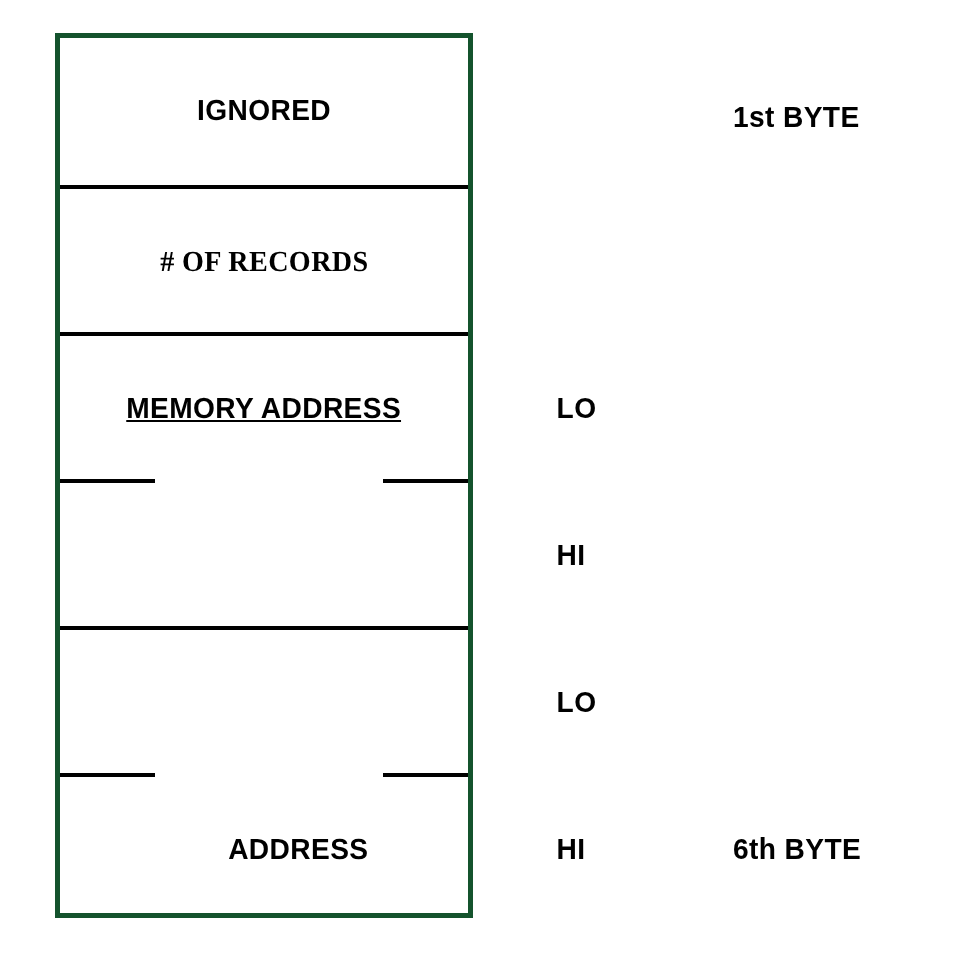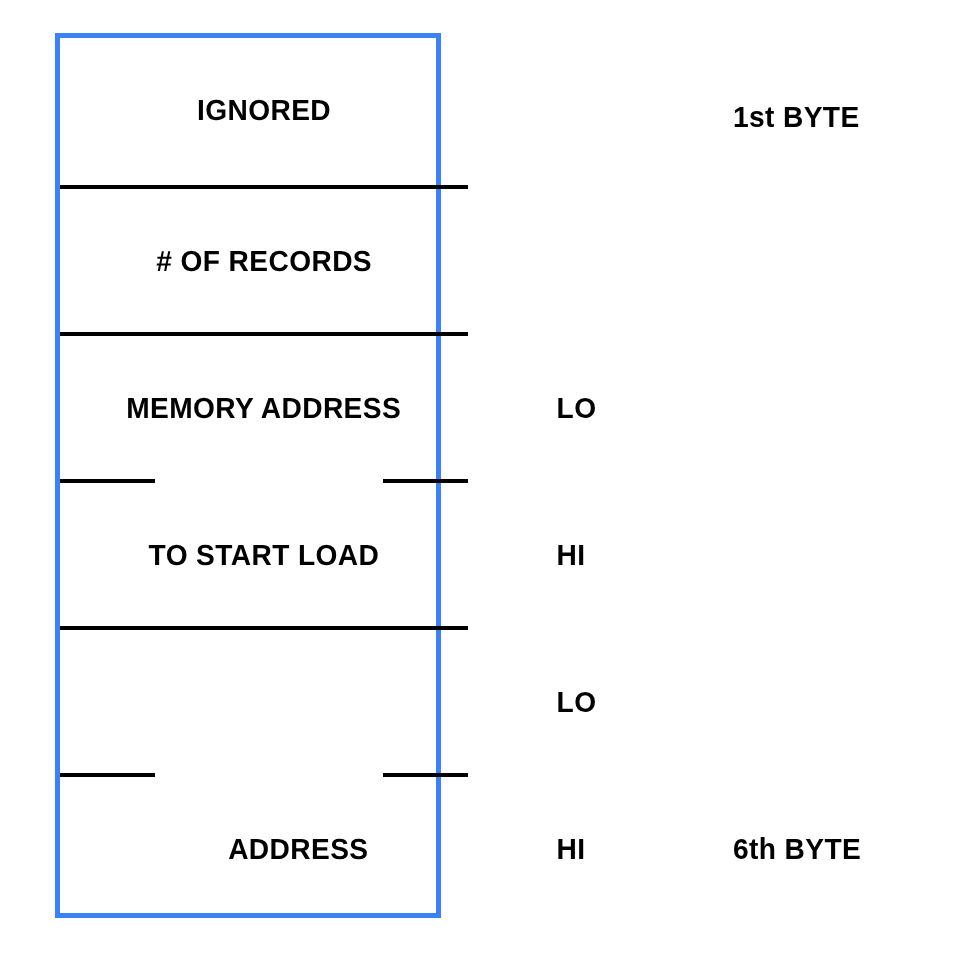--- a/index.html
+++ b/index.html
@@ -24,24 +24,24 @@
     top: 0;
     width: 958px;
     height: 970px;
   }
 
   
   .byte-box {
     position: absolute;
     left: 55px;
     top: 33px;
-    width: 386px;
+    width: 418px;
     height: 885px;
     box-sizing: border-box;
-    border: 5px solid #3b82f6;
+    border: 5px solid #14532d;
     background: #ffffff;
   }
 
   
   .byte-row {
     position: absolute;
     left: 0;
     width: 408px;
     height: 147px;
     box-sizing: border-box;
@@ -105,36 +105,33 @@
 
 <div id="stage">
 
   <div class="byte-box">
 
     <div class="byte-row" style="top:0px;">
       <span class="byte-row-label">IGNORED</span>
     </div>
     <div class="divider-full" style="top:147px;"></div>
 
-    <div class="byte-row" style="top:151px;">
+    <div class="byte-row" style="top:151px;font-family:Liberation Serif, serif;">
       <span class="byte-row-label"># OF RECORDS</span>
     </div>
     <div class="divider-full" style="top:294px;"></div>
 
-    <div class="byte-row" style="top:298px;">
+    <div class="byte-row" style="top:298px;text-decoration:underline;">
       <span class="byte-row-label">MEMORY ADDRESS</span>
     </div>
     <div class="divider-broken" style="top:441px;">
       <span class="stub stub-left"></span>
       <span class="stub stub-right"></span>
     </div>
 
-    <div class="byte-row" style="top:445px;">
-      <span class="byte-row-label">TO START LOAD</span>
-    </div>
     <div class="divider-full" style="top:588px;"></div>
 
     <div class="divider-broken" style="top:735px;">
       <span class="stub stub-left"></span>
       <span class="stub stub-right"></span>
     </div>
 
     <div class="byte-row" style="top:739px;margin-left:34px;">
       <span class="byte-row-label">ADDRESS</span>
     </div>

